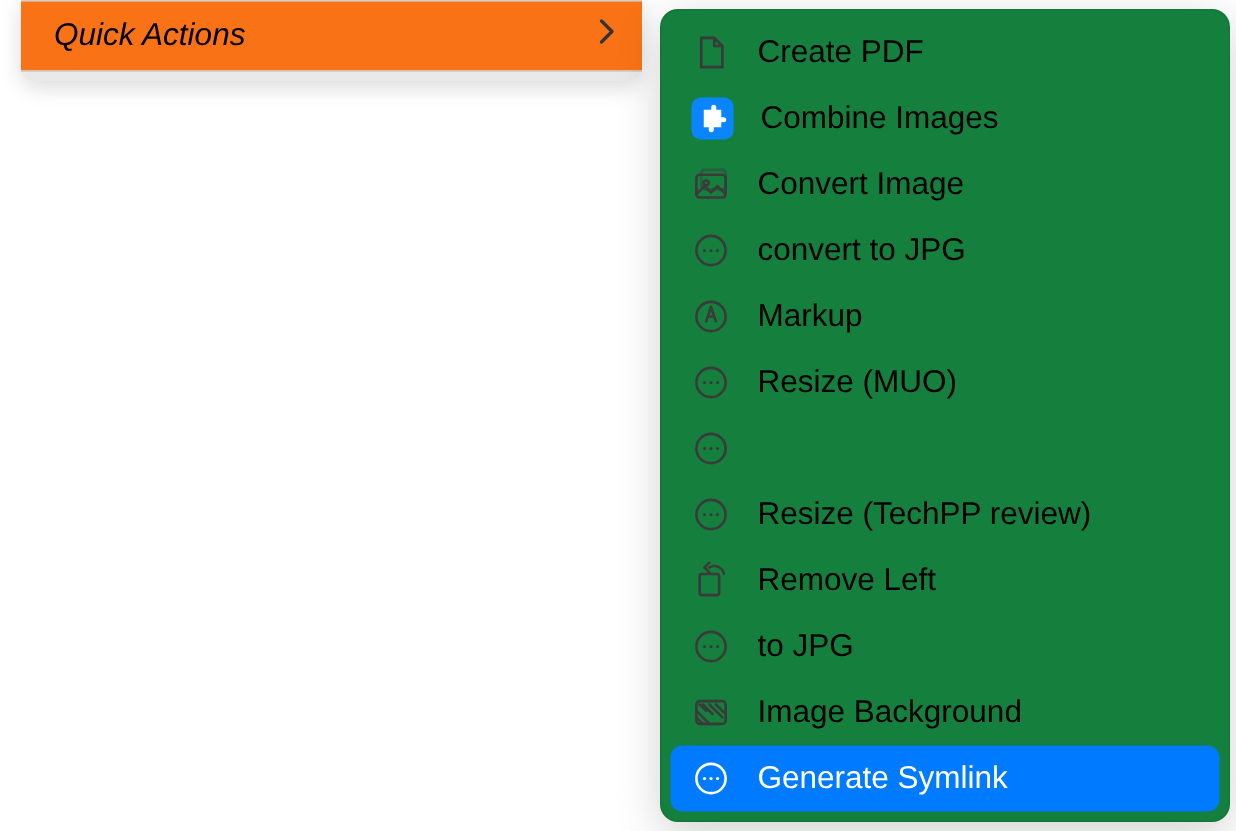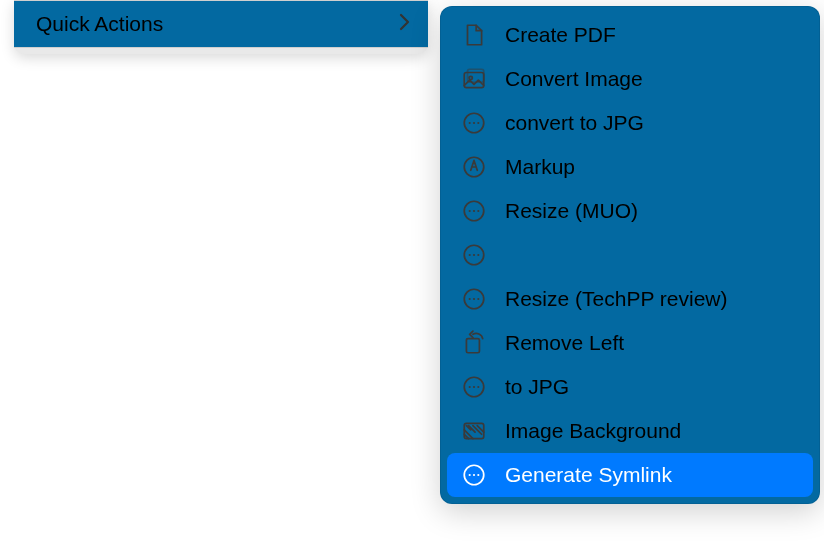--- a/index.html
+++ b/index.html
@@ -25,36 +25,37 @@
     }
     .primary-item {
       display: flex;
       align-items: center;
       justify-content: space-between;
       height: 46px;
       padding: 0 18px 0 22px;
       cursor: default;
     }
     .primary-item.hovered {
-      background: #0369a1;
+      background: #f97316;
+      font-style: italic;
     }
     .divider {
       height: 1px;
       background: #cfcfcf;
       margin: 0 0;
     }
     .chevron {
       flex-shrink: 0;
     }
     .submenu {
       position: absolute;
       top: 6px;
       left: 440px;
       width: 380px;
-      background: #0369a1;
+      background: #15803d;
       border: 0.5px solid rgba(0,0,0,0.08);
       border-radius: 12px;
       box-shadow: 0 8px 30px rgba(0,0,0,0.18);
       padding: 6px;
     }
     .sub-item {
       display: flex;
       align-items: center;
       height: 44px;
       padding: 0 14px;
@@ -126,20 +127,28 @@
   <div class="sub-item">
     <span class="icon">
       <svg viewBox="0 0 24 24">
           <path d="M6 3 H14 L19 8 V21 H6 Z"></path>
           <path d="M14 3 V8 H19"></path>
         </svg>
     </span>
     <span class="label">Create PDF</span>
   </div>
 
+  <div class="sub-item">
+    <span class="icon icon-puzzle">
+      <svg viewBox="0 0 24 24">
+          <path d="M5 5 H11 V3 A2 2 0 0 1 15 3 V5 H19 V11 H21 A2 2 0 0 1 21 15 H19 V19 H13 V21 A2 2 0 0 1 9 21 V19 H5 Z" fill="#ffffff" stroke="none"></path>
+        </svg>
+    </span>
+    <span class="label">Combine Images</span>
+  </div>
 
   <div class="sub-item">
     <span class="icon">
       <svg viewBox="0 0 24 24">
           <rect x="3" y="6" width="18" height="14" rx="2"></rect>
           <rect x="6" y="3" width="15" height="12" rx="2" opacity="0.5"></rect>
           <circle cx="9" cy="11" r="1.5"></circle>
           <path d="M3 18 L8 13 L12 17 L16 13 L21 18"></path>
         </svg>
     </span>

